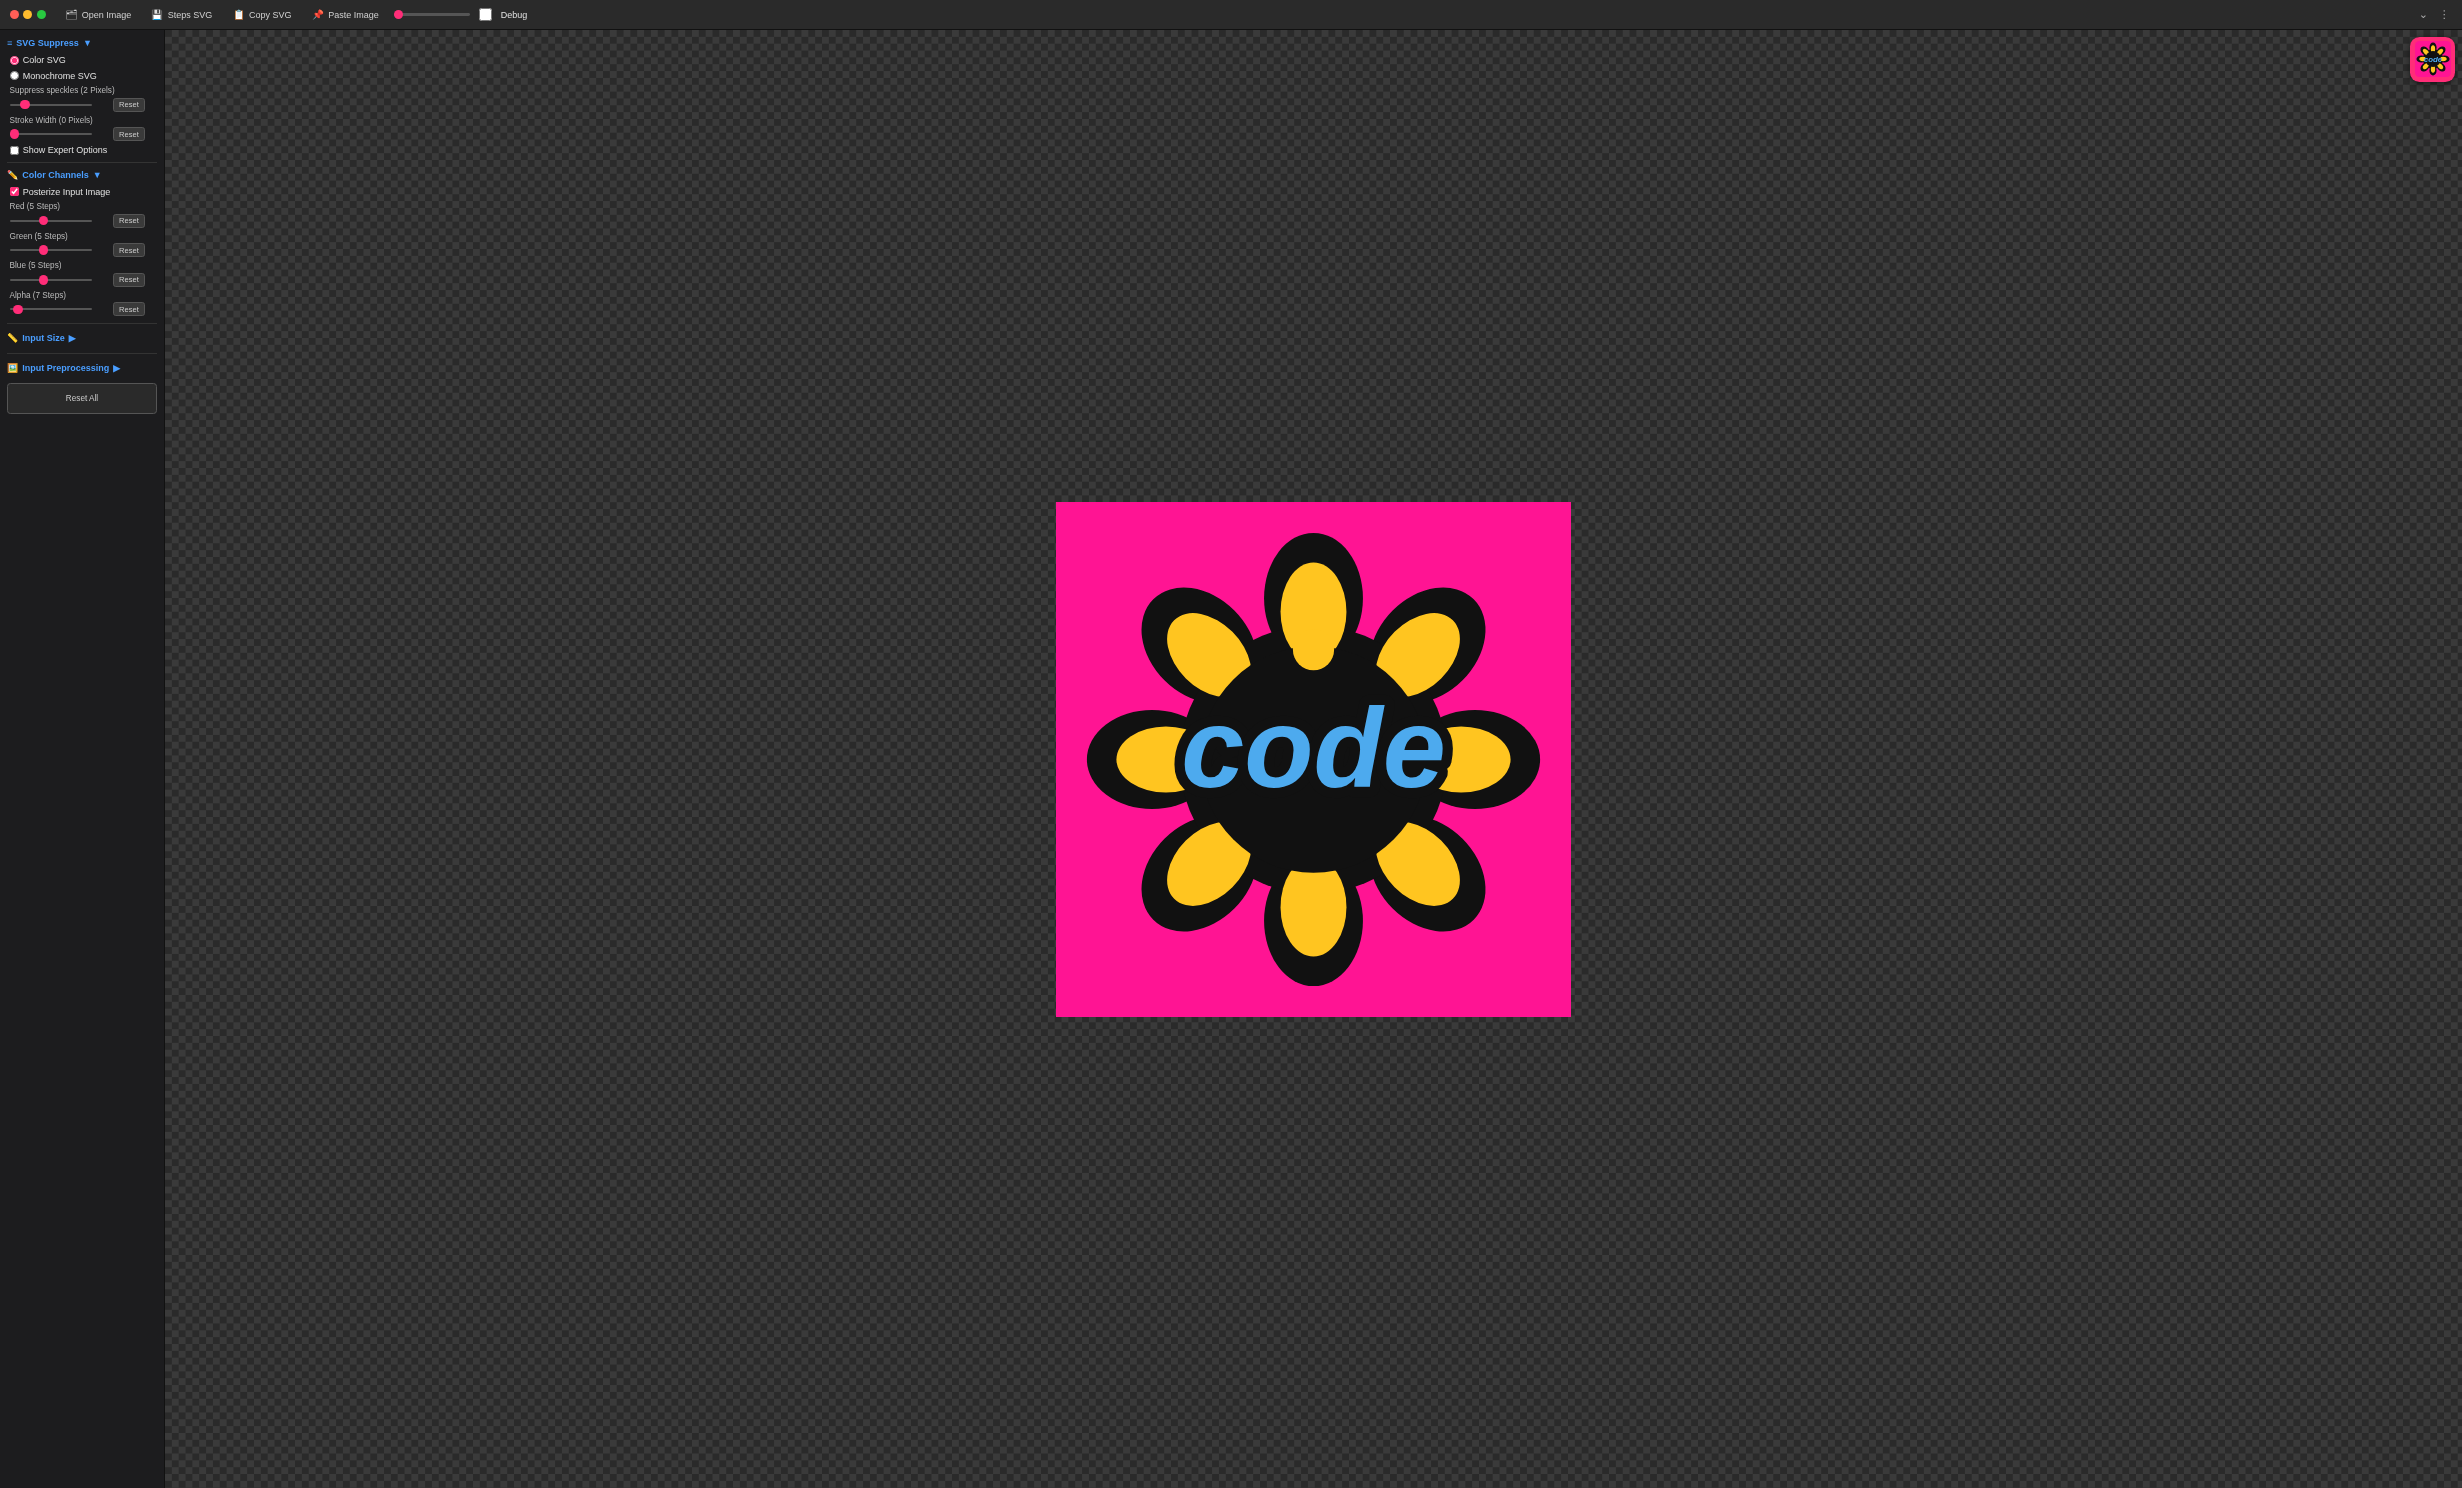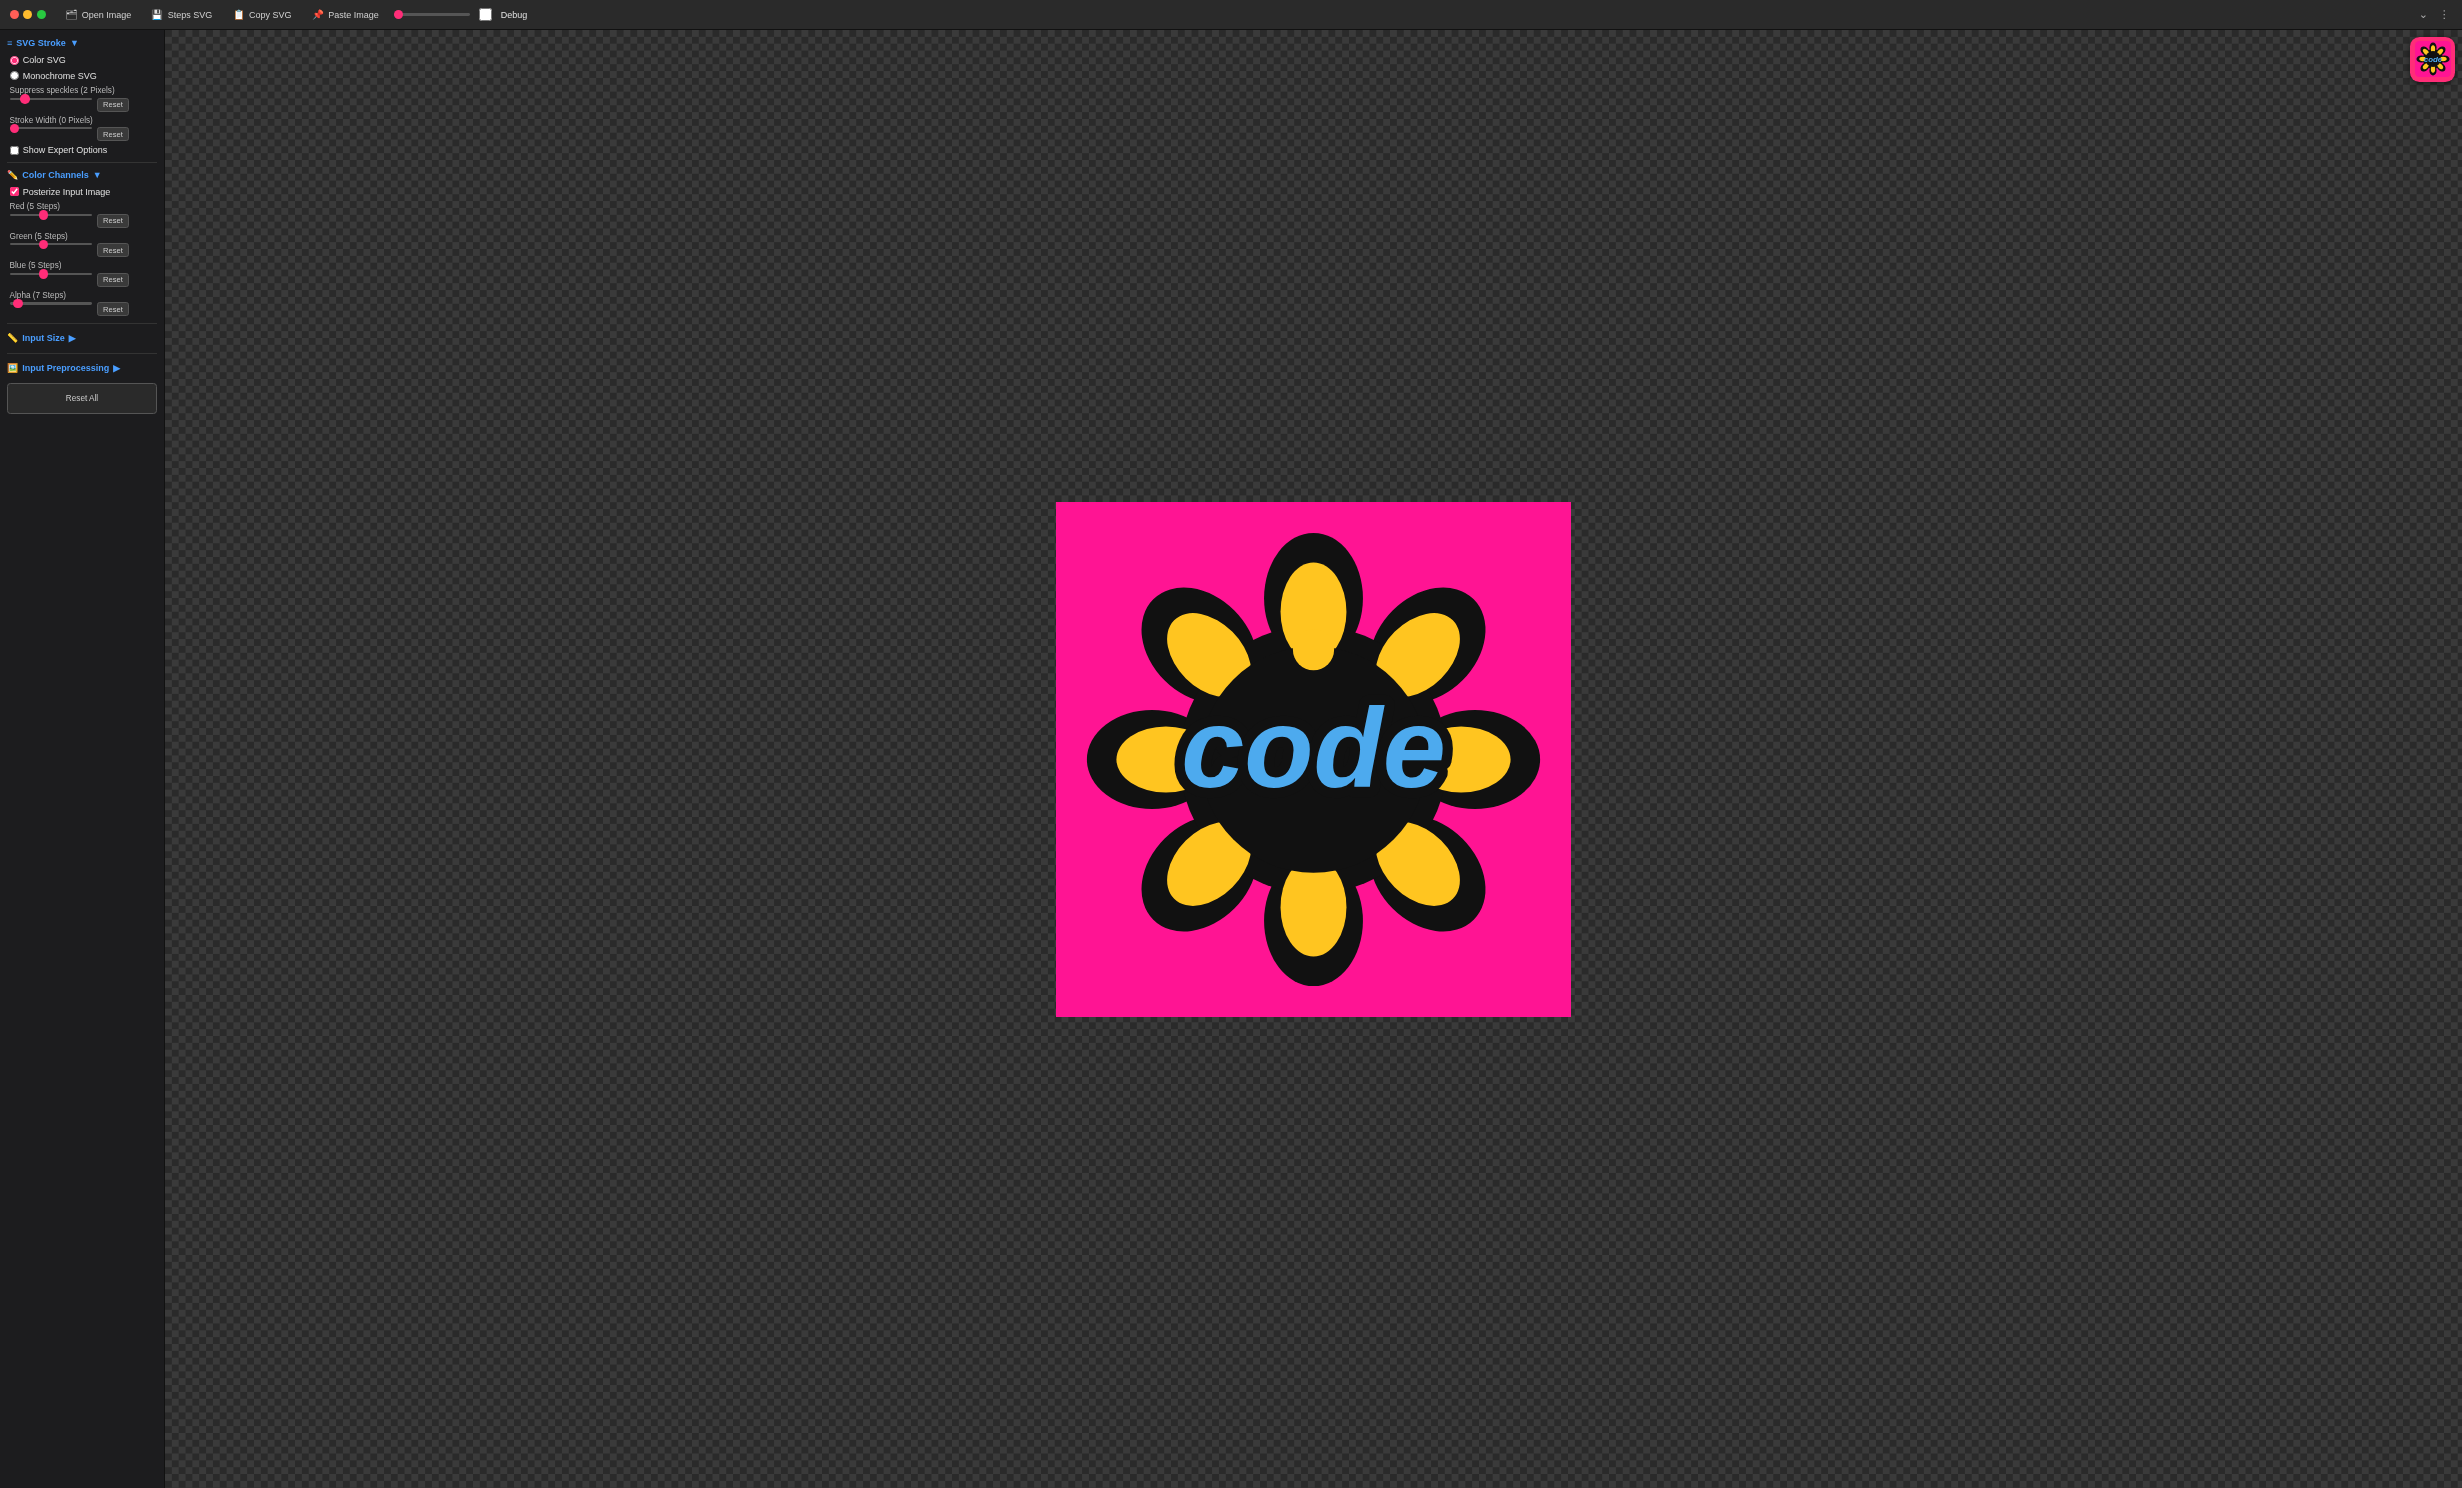--- a/index.html
+++ b/index.html
@@ -136,21 +136,22 @@
 
     .param-label {
       font-size: 8.2px;
       color: #bbb;
       margin-bottom: 2.7px;
       margin-top: 4.1px;
       padding-left: 2.7px;
     }
     .slider-row {
       display: flex;
-      gap: 5px;
+      align-items: center;
+      gap: 21px;
       margin-bottom: 2.7px;
       padding-left: 2.7px;
     }
     .slider-input {
       width: 82px;
       accent-color: #ff2d78;
       height: 2.7px;
     }
     .reset-btn {
       background: #3a3a3a;
@@ -299,21 +300,21 @@
   </div>
 </div>
 
 <div class="main-layout">
 
   <div class="sidebar">
 
     
     <div class="section-header">
       <span>≡</span>
-      <span>SVG Stroke</span>
+      <span>SVG Suppress</span>
       <span>▼</span>
     </div>
 
     <div class="option-row">
       <label>
         <input type="radio" class="radio-input" name="svg-type" checked="" style="">
         <span>Color SVG</span>
       </label>
     </div>
 

